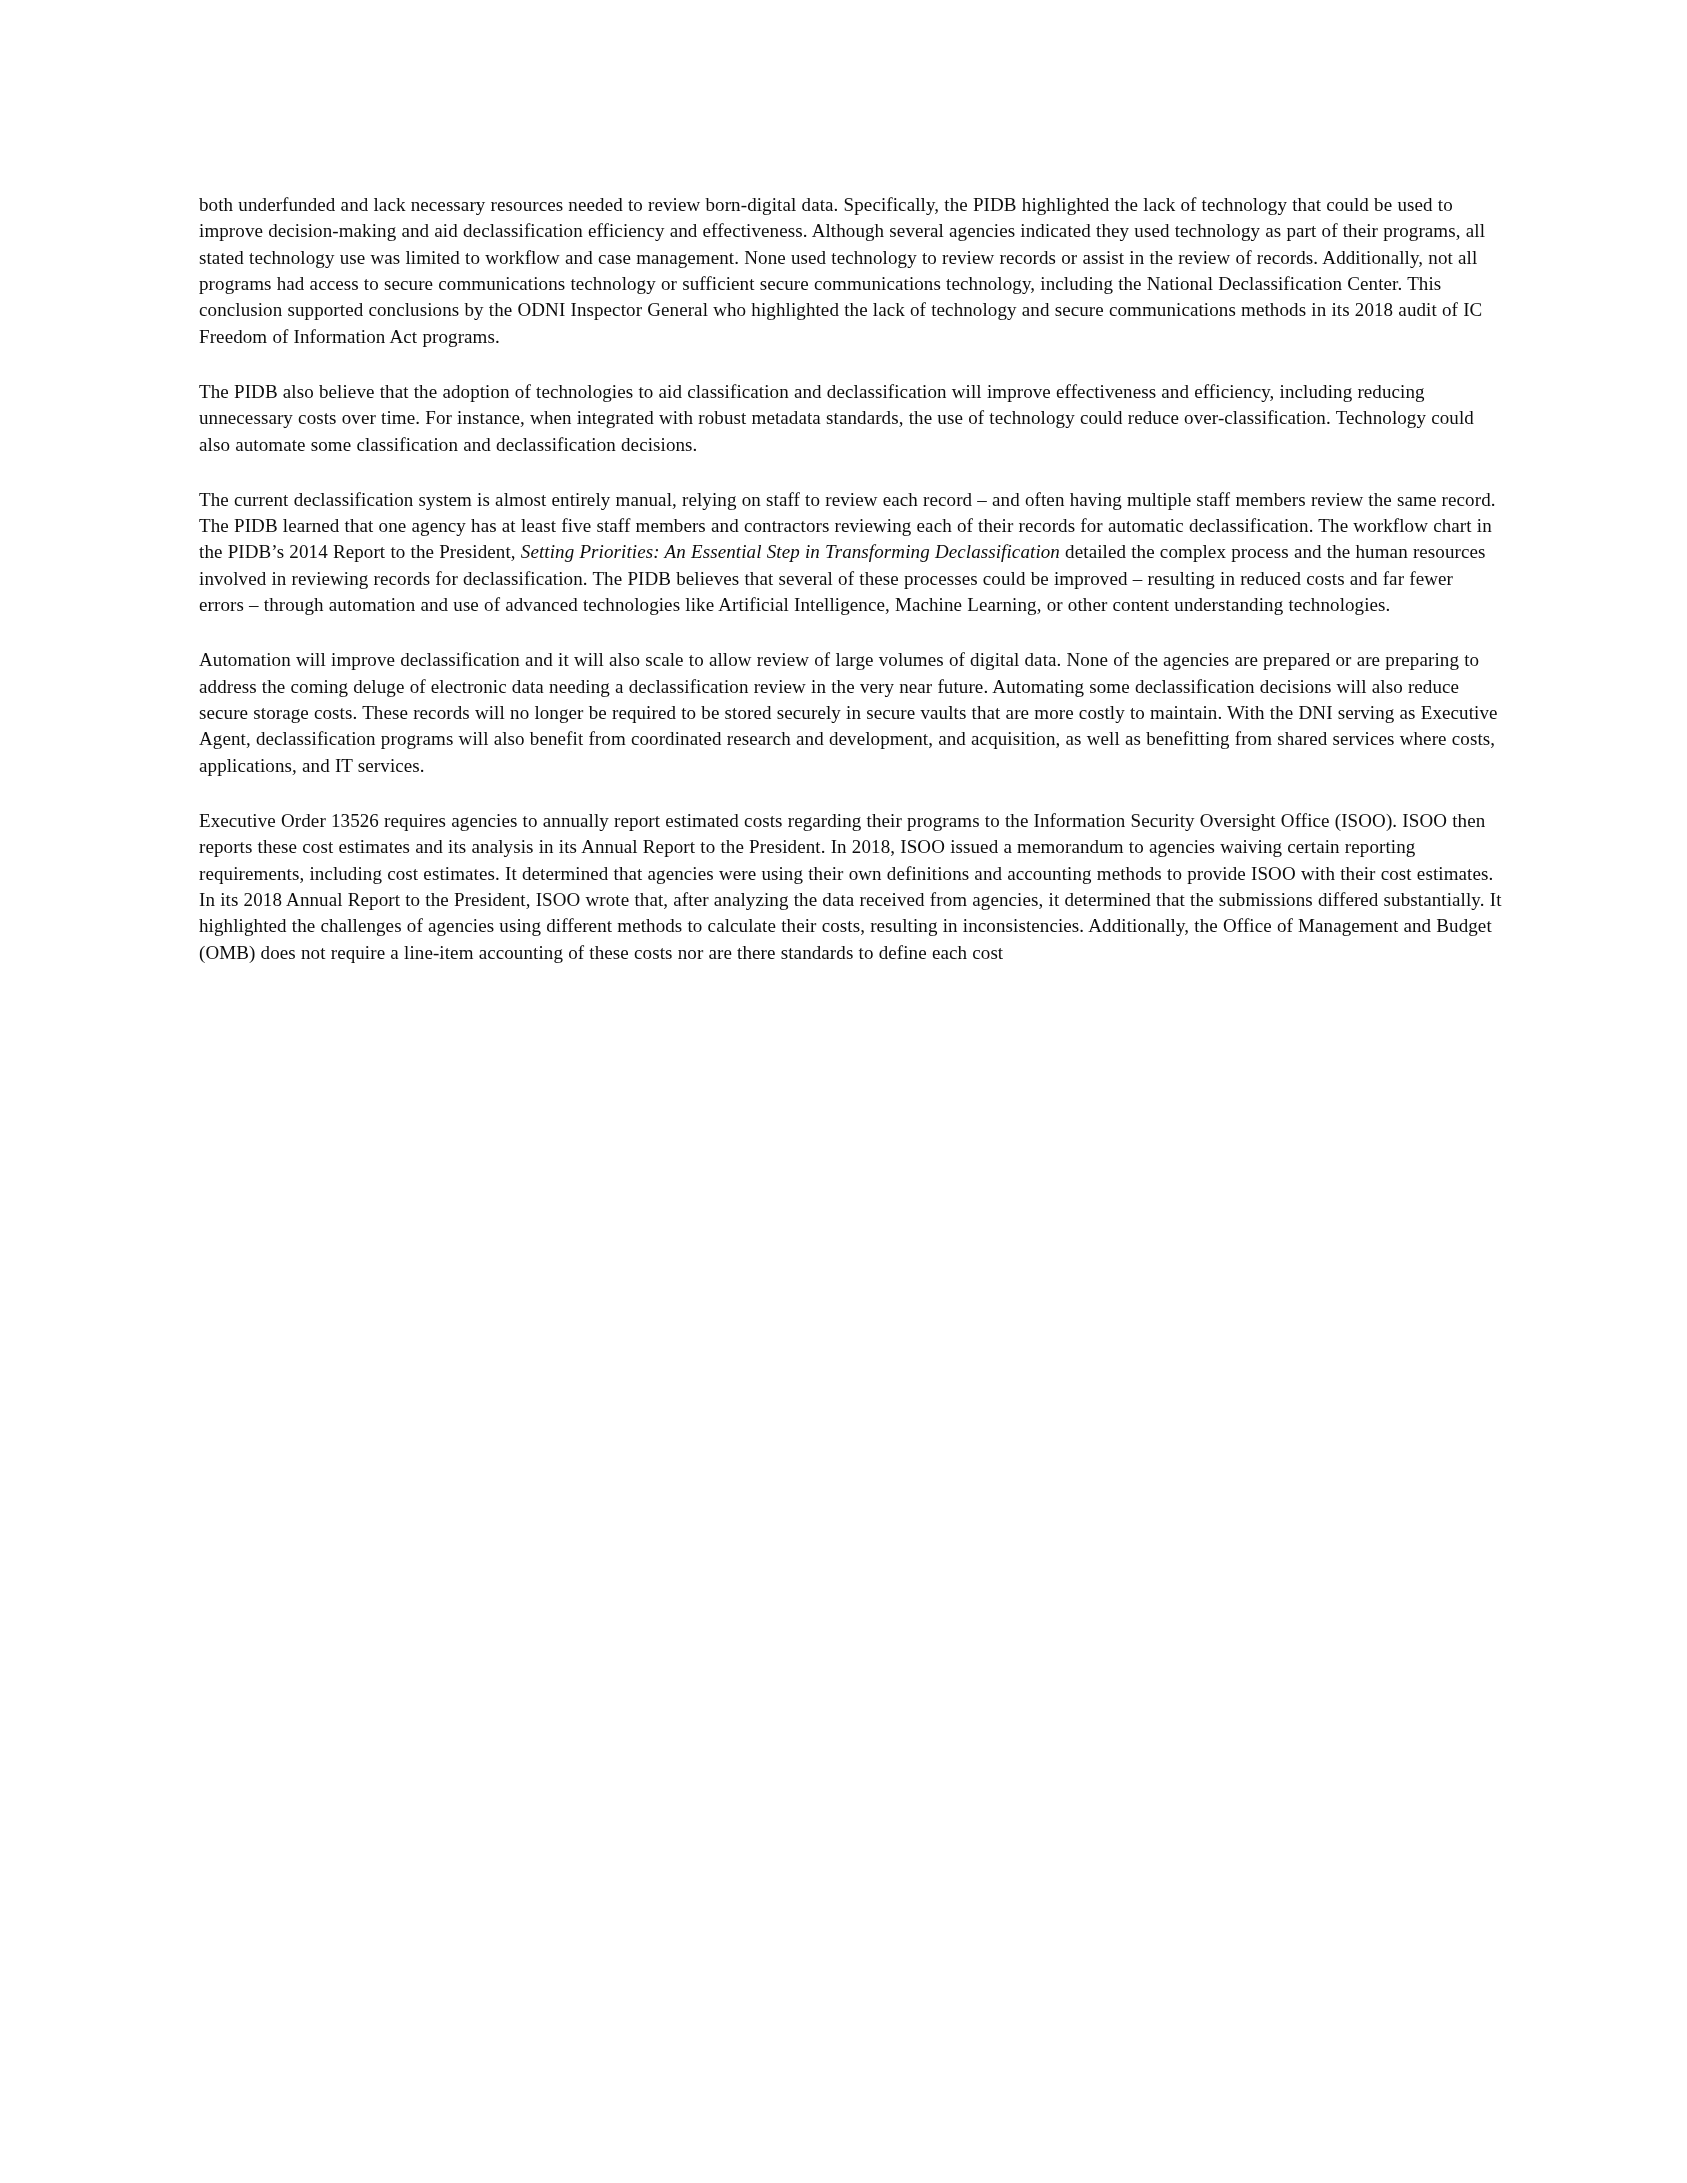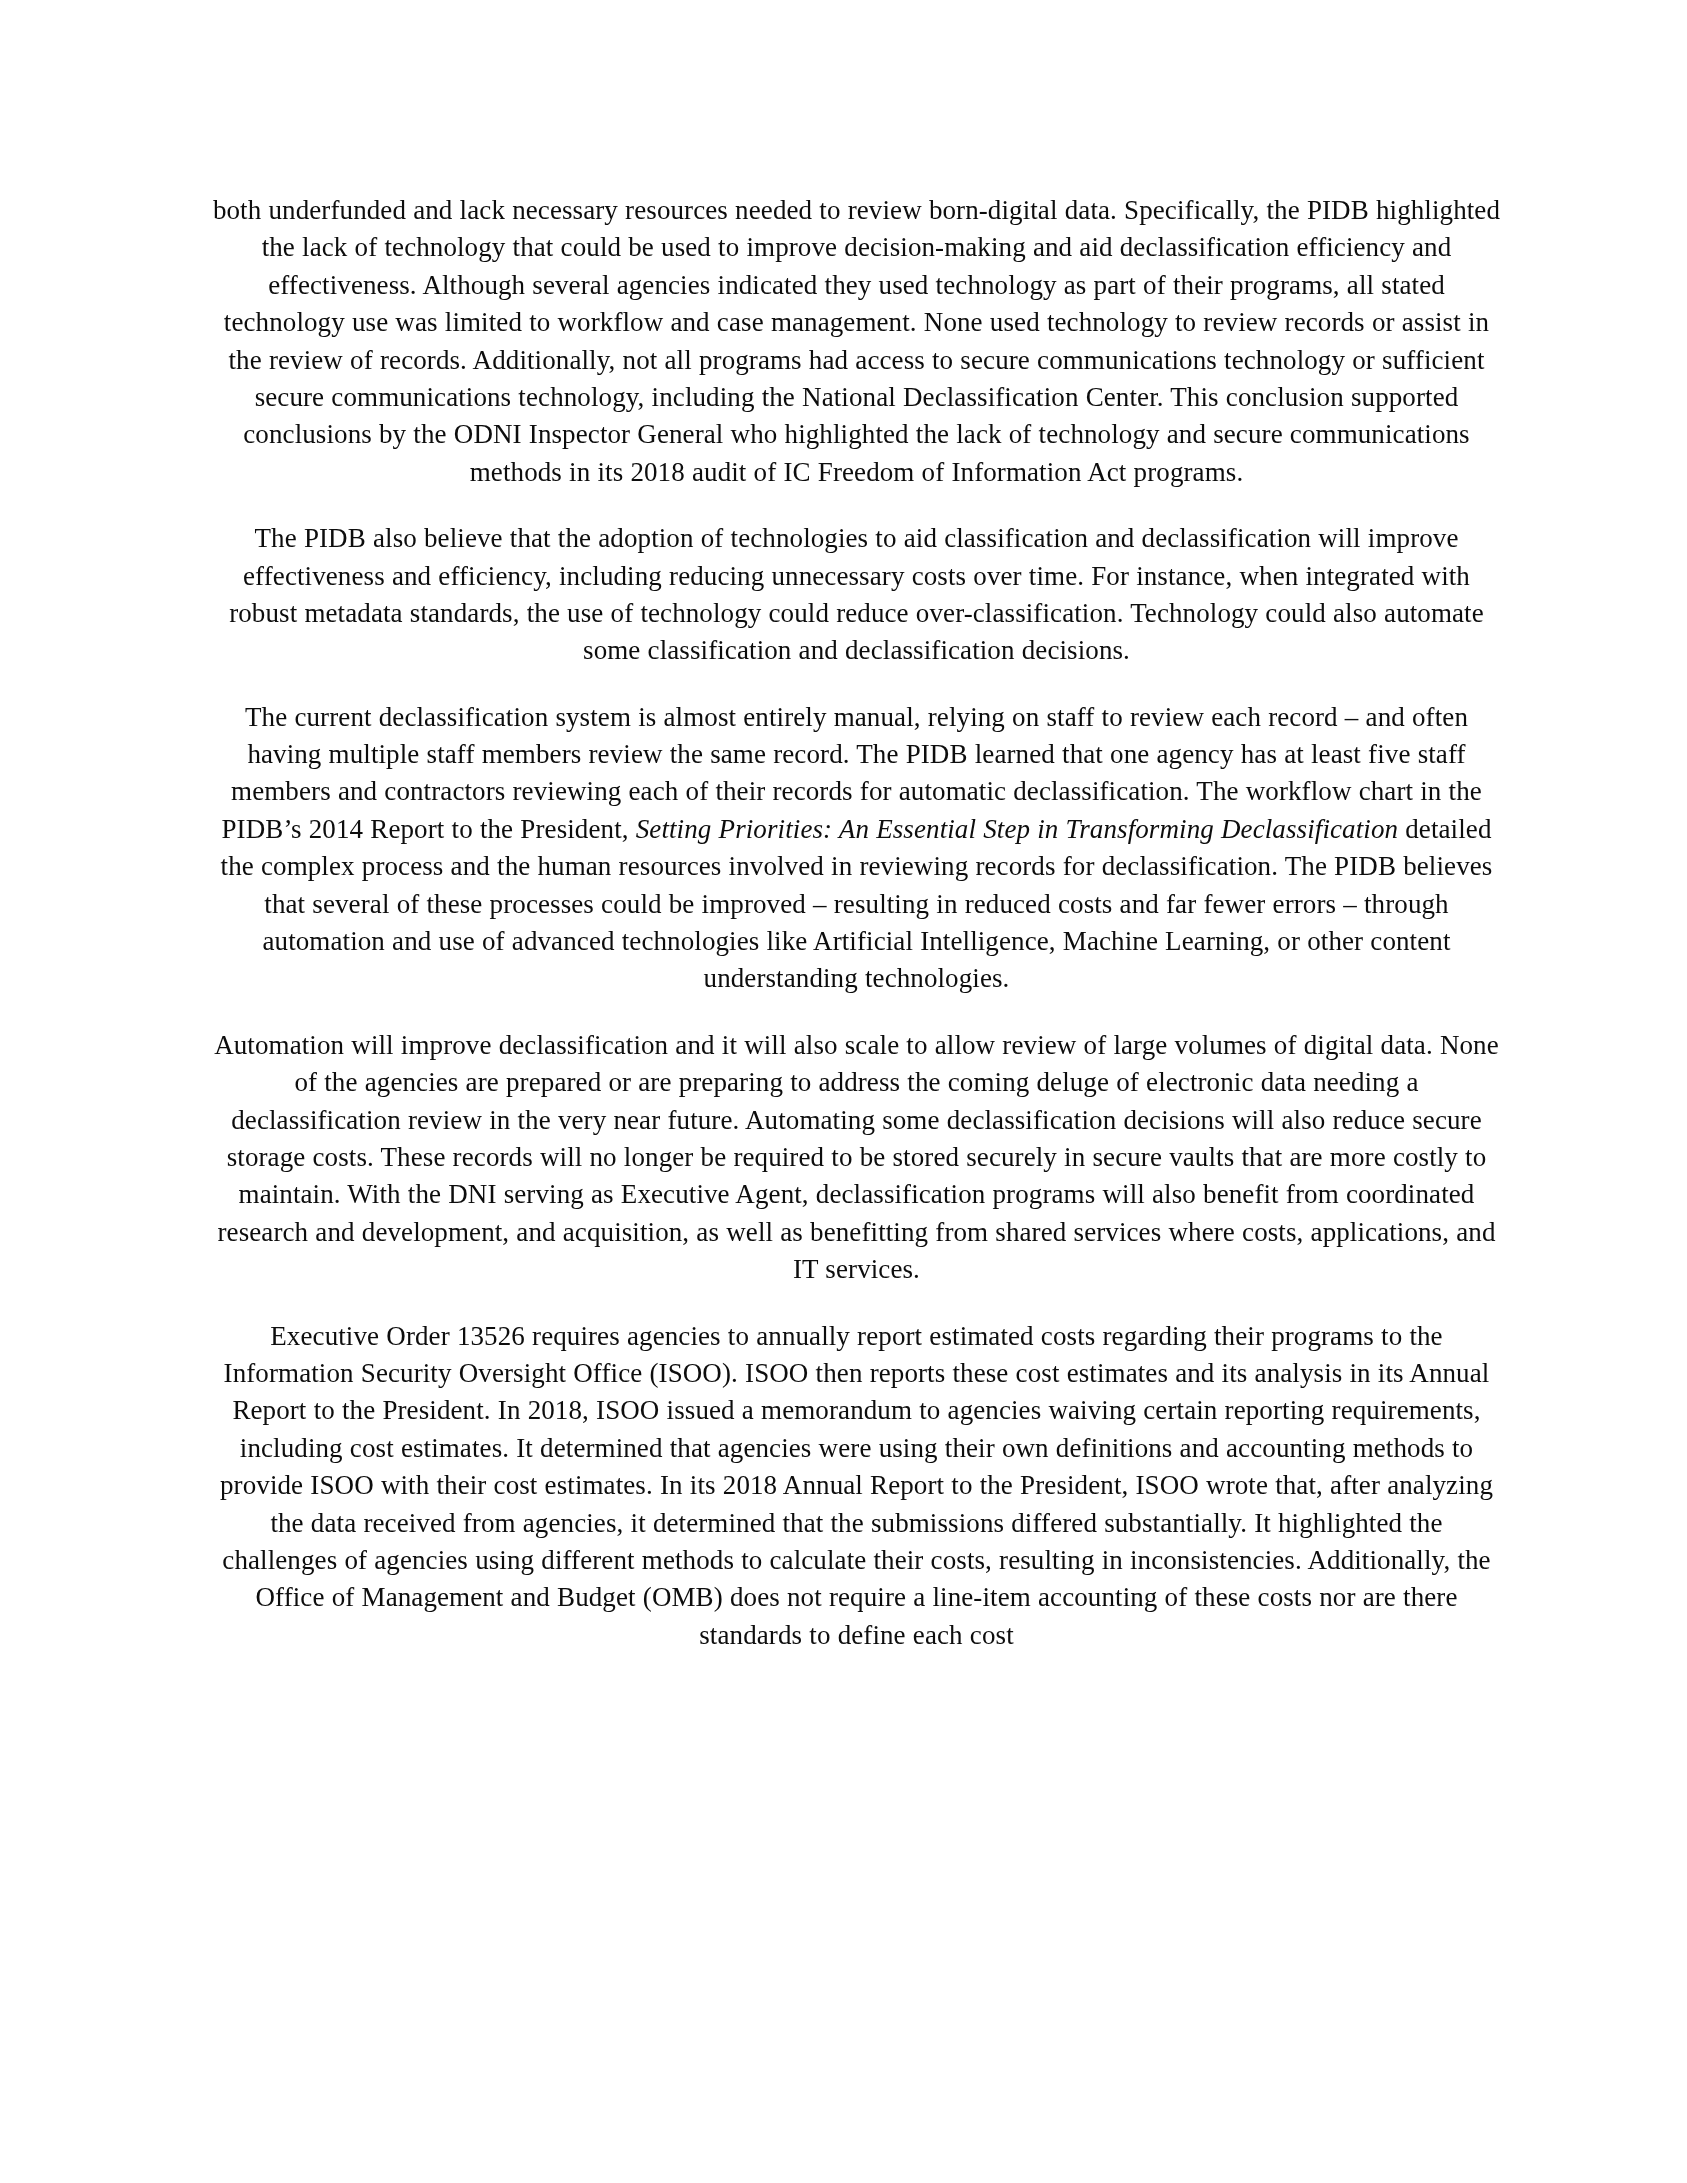--- a/index.html
+++ b/index.html
@@ -16,24 +16,24 @@
     font-family: "Liberation Serif", serif;
     color: #0d0d0d;
   }
   .body-text {
     position: absolute;
     left: 195px;
     top: 192px;
     width: 1307px;
   }
   p.para {
-    margin: 0 0 29px 16px;
-    font-size: 27px;
+    margin: 0 0 29px 4px;
+    font-size: 19px;
     line-height: 1.385;
-    text-align: center;
+    text-align: left;
     letter-spacing: 0.1px;
     word-spacing: 0.3px;
   }
   p.para:last-child {
     margin-bottom: 0;
     font-family: Liberation Serif, serif;
   }
   em {
     font-style: italic;
   }

